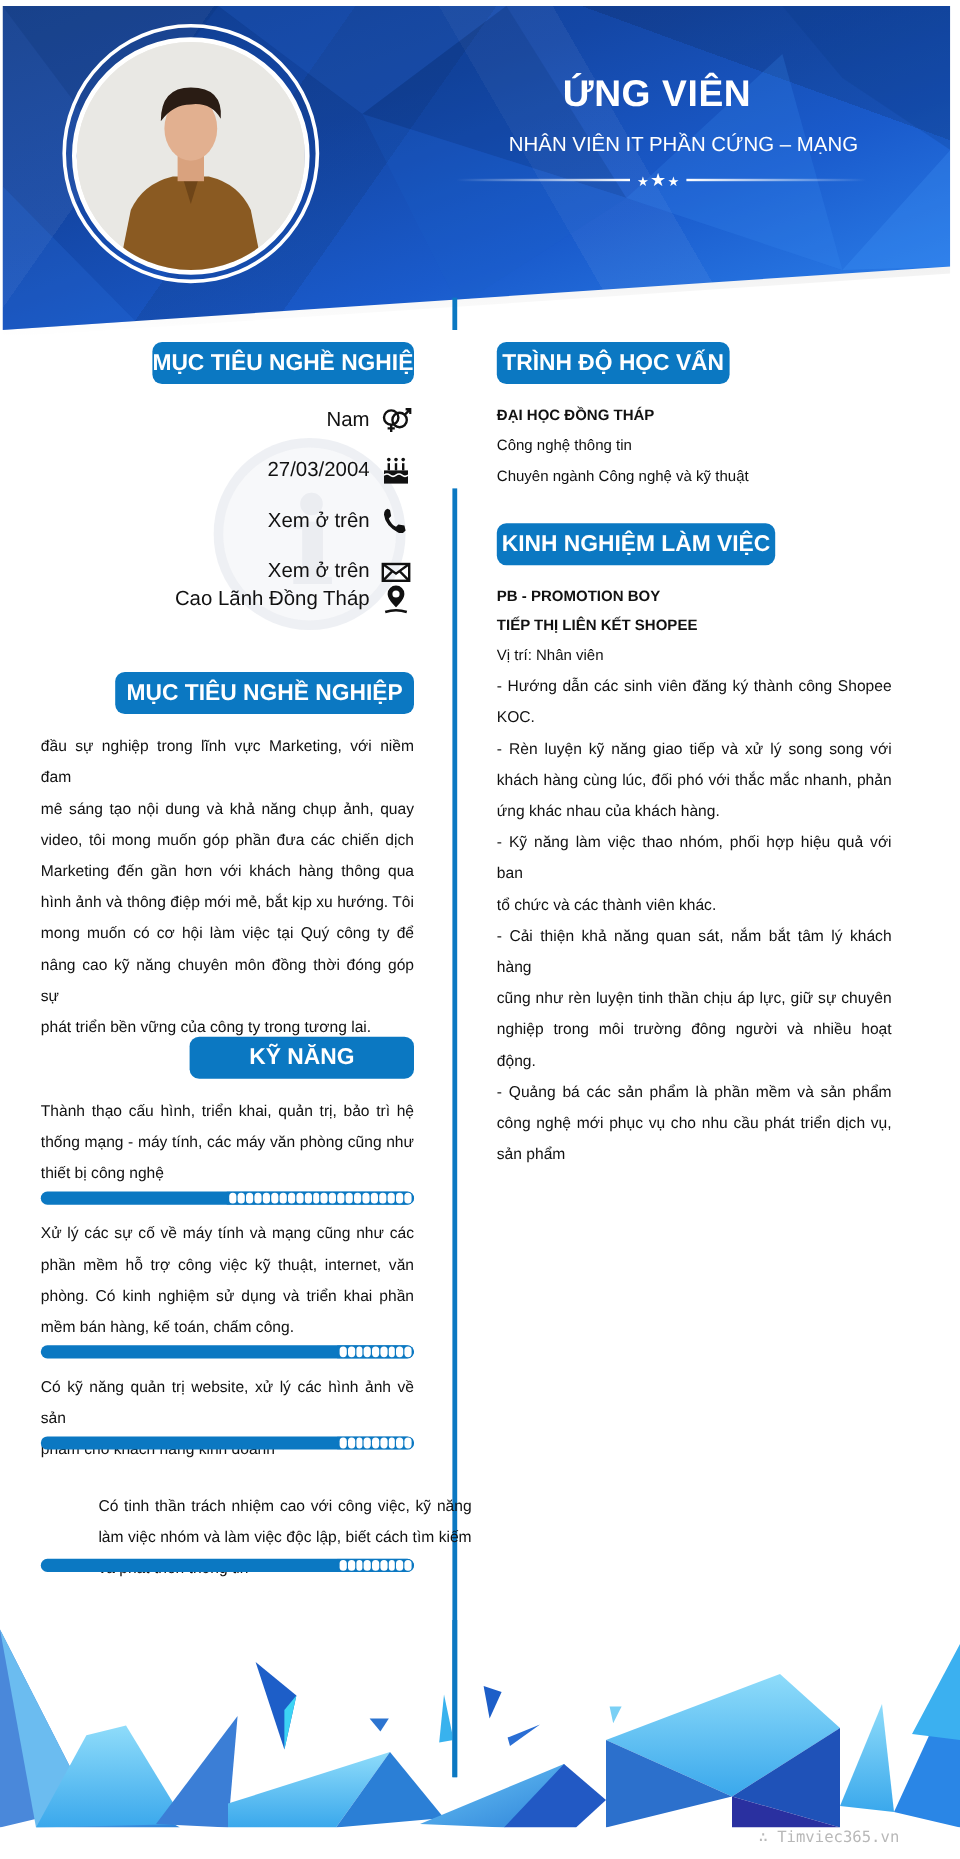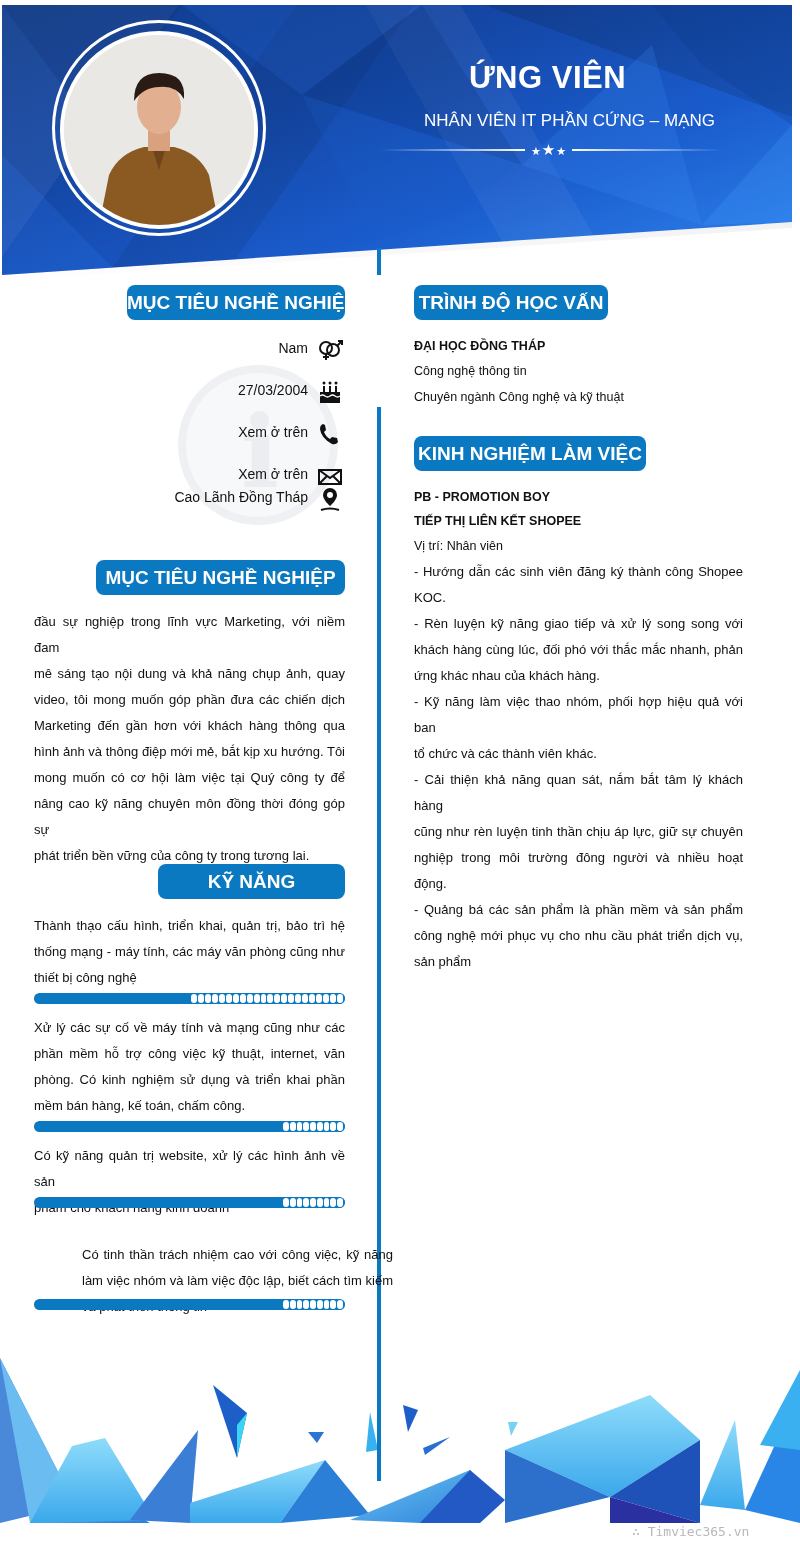--- a/index.html
+++ b/index.html
@@ -62,21 +62,21 @@
   }
 
   
   .watermark {
     position: absolute; left: 178px; top: 365px; width: 160px; height: 160px; border-radius: 50%;
     border: 8px solid rgba(200,205,215,0.18); background: rgba(225,228,236,0.25);
   }
   .watermark span { position: absolute; left: 55px; top: 20px; font-size: 100px; font-weight: bold;
     font-family: "DejaVu Serif", serif; color: rgba(200,205,215,0.25); }
   .info-row { position: absolute; left: 120px; width: 225px; height: 28px; }
-  .info-row .txt { position: absolute; right: 37px; top: 3px; font-size: 14px; color: #111; white-space: nowrap; }
+  .info-row .txt { position: absolute; right: 37px; top: 3px; font-size: 17px; color: #111; white-space: nowrap; }
   .info-row .ico { position: absolute; right: 2px; top: 0; width: 26px; height: 26px; }
   .info-row .ico svg { width: 26px; height: 26px; display: block; }
 
   
   .para { position: absolute; font-size: 13px; line-height: 26px; color: #111; text-align: justify; }
   .para-lines div { text-align: justify; text-align-last: justify; }
   .para-lines div.last { text-align-last: left; }
 
   .edu-line { position: absolute; left: 414px; font-size: 12.5px; color: #111; }
   .bold { font-weight: bold; }

